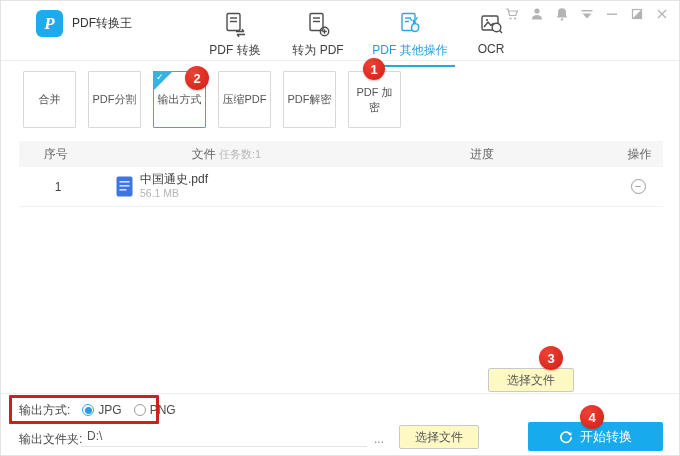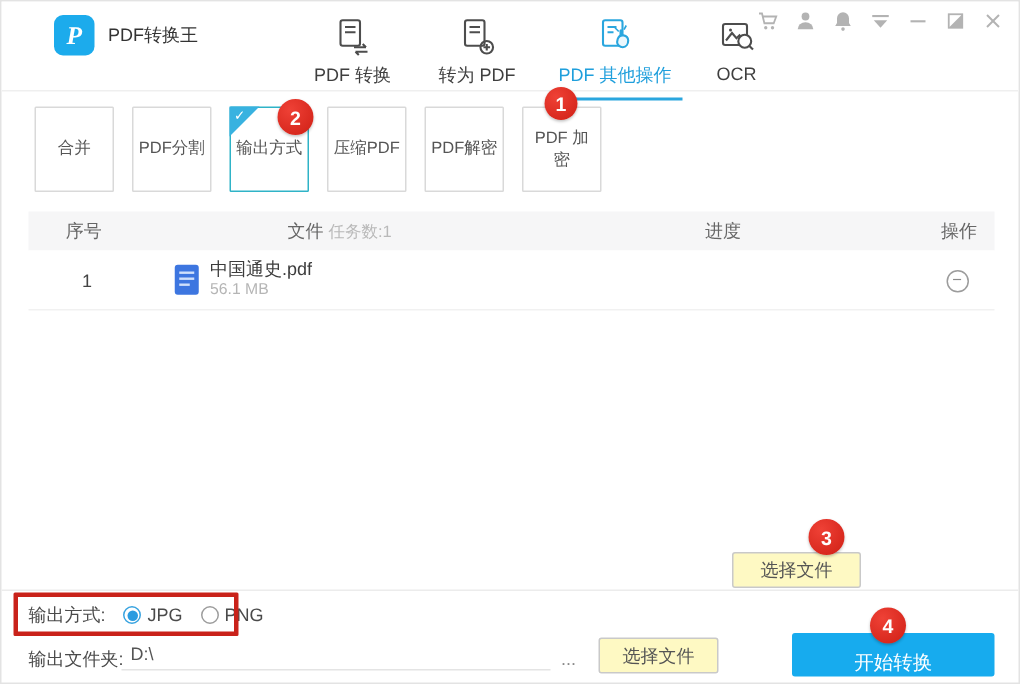--- a/index.html
+++ b/index.html
@@ -76,21 +76,21 @@
             border:3px solid #c9221a; border-radius:1px; pointer-events:none; }
 
   .out-folder-label{ position:absolute; left:18px; top:430px; font-size:12px; color:#4a4a4a; }
   .folder-path{ position:absolute; left:80px; top:424px; width:286px; height:22px; line-height:22px;
                 font-size:12px; color:#555; border-bottom:1px solid #e4e4e4; padding-left:6px; }
   .browse-btn{ position:absolute; left:369px; top:427px; width:18px; height:18px; border:none; background:none;
                color:#8a8a8a; font-size:12px; display:flex; align-items:flex-end; justify-content:center; cursor:pointer;}
   .open-folder{ position:absolute; left:398px; top:424px; width:80px; height:24px; }
   .start-btn{ position:absolute; left:527px; top:421px; width:135px; height:29px; background:#17abee;
               border:none; border-radius:2px; color:#fff; font-size:13px; display:flex; align-items:center;
-              justify-content:center; gap:7px; cursor:pointer;flex-direction:column; }
+              justify-content:center; gap:7px; cursor:pointer; }
 
   
   .badge{ position:absolute; width:24px; height:24px; border-radius:50%;
           background:radial-gradient(circle at 35% 30%, #ef4136, #cf1f15);
           color:#fff; font-size:13px; font-weight:bold; display:flex; align-items:center;
           justify-content:center; box-shadow:0 1px 2px rgba(0,0,0,.25); z-index:20; }
   .badge1{ left:362px; top:57px; width:22px; height:22px; }
   .badge2{ left:184px; top:65px; }
   .badge3{ left:538px; top:345px; }
   .badge4{ left:579px; top:404px; }

